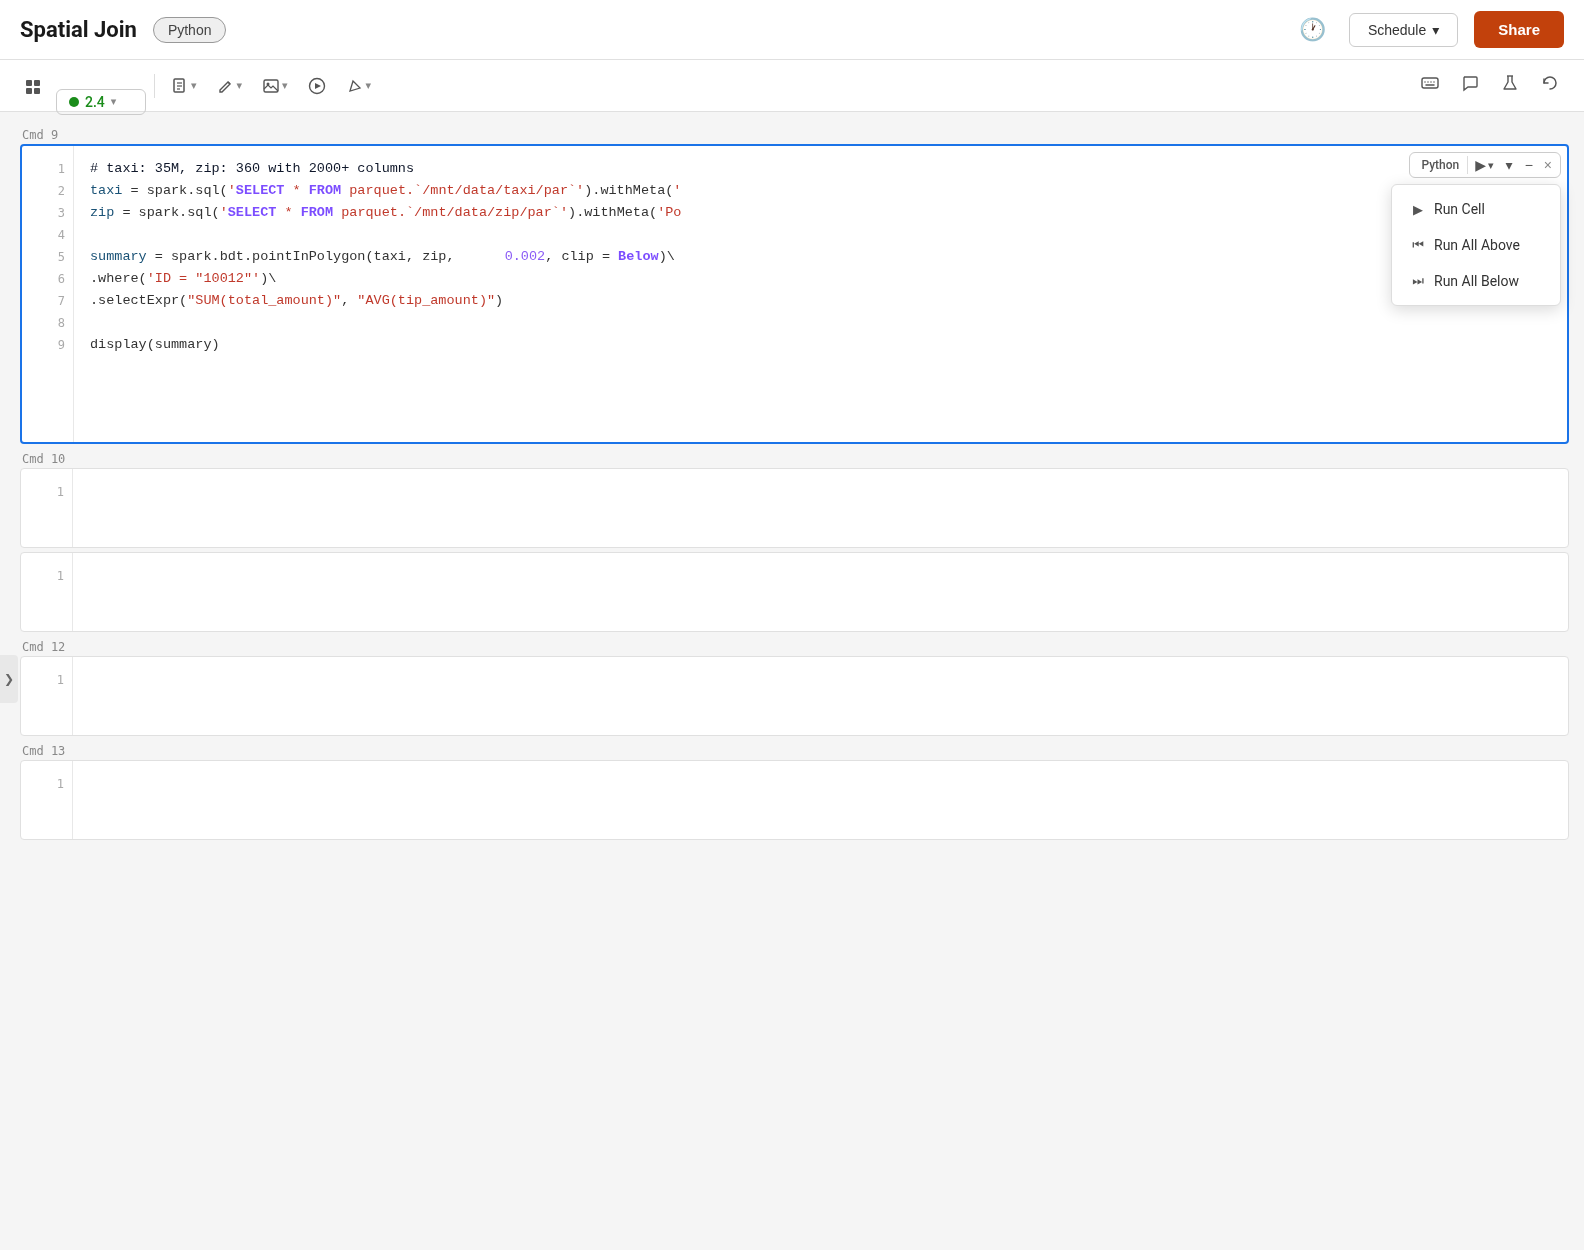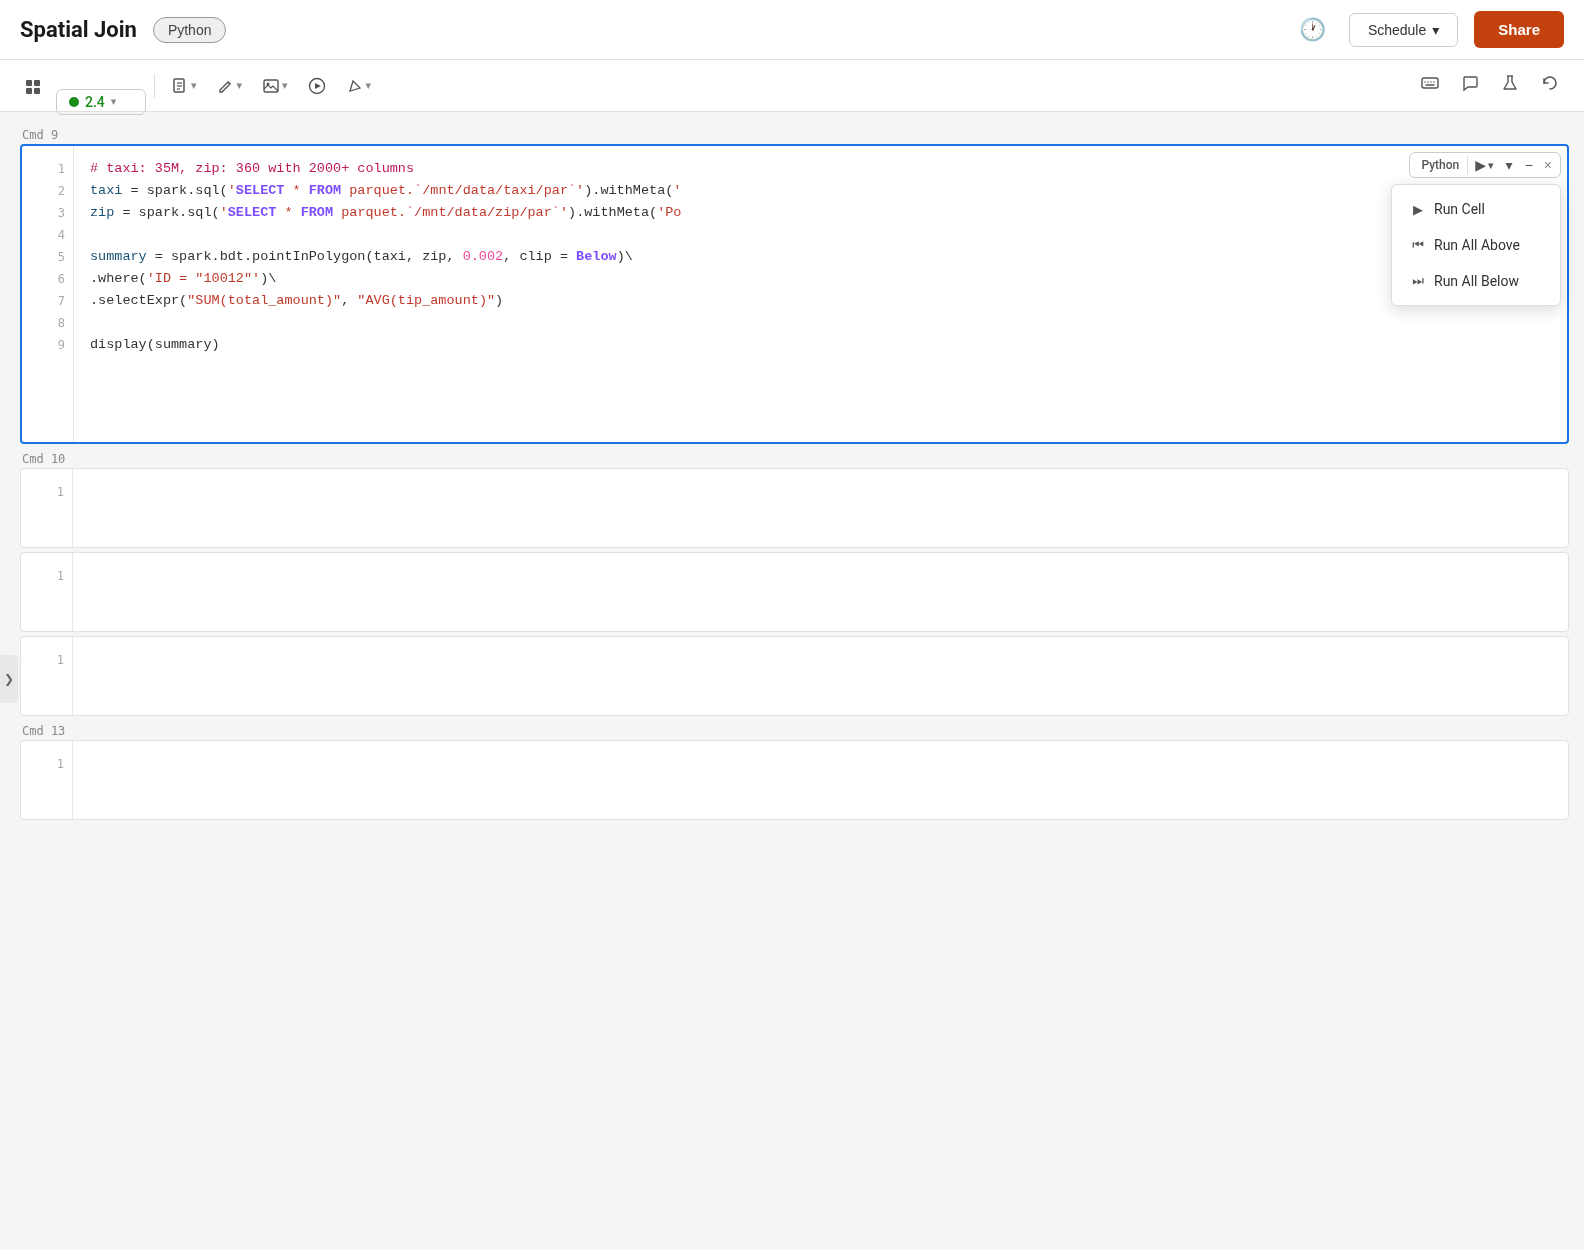--- a/index.html
+++ b/index.html
@@ -207,24 +207,24 @@
     .cell-code {
       flex: 1;
       padding: 12px 16px;
       font-family: 'Courier New', Courier, monospace;
       font-size: 13.5px;
       line-height: 22px;
       overflow-x: auto;
       white-space: pre;
       color: #333;
     }
-    .code-comment { color: #be185d; }
+    .code-comment { color: #0f172a; }
     .code-keyword { color: #7c4dff; font-weight: bold; }
     .code-string { color: #c0392b; }
-    .code-number { color: #ec4899; }
+    .code-number { color: #8b5cf6; margin-left: 42px; }
     .code-var { color: #1a5276; }
 
     
     .cell-toolbar {
       position: absolute;
       top: 6px;
       right: 6px;
       display: flex;
       align-items: center;
       gap: 2px;
@@ -488,20 +488,21 @@
     <div class="cell-wrapper">
       <div class="cell-empty">
         <div class="cell-gutter">
           <span class="line-num">1</span>
         </div>
         <div class="cell-body"></div>
       </div>
     </div>
 
     <div class="cell-wrapper">
+      <div class="cell-cmd-label">Cmd 12</div>
       <div class="cell-empty">
         <div class="cell-gutter">
           <span class="line-num">1</span>
         </div>
         <div class="cell-body"></div>
       </div>
     </div>
 
     <div class="cell-wrapper">
       <div class="cell-cmd-label">Cmd 13</div>

